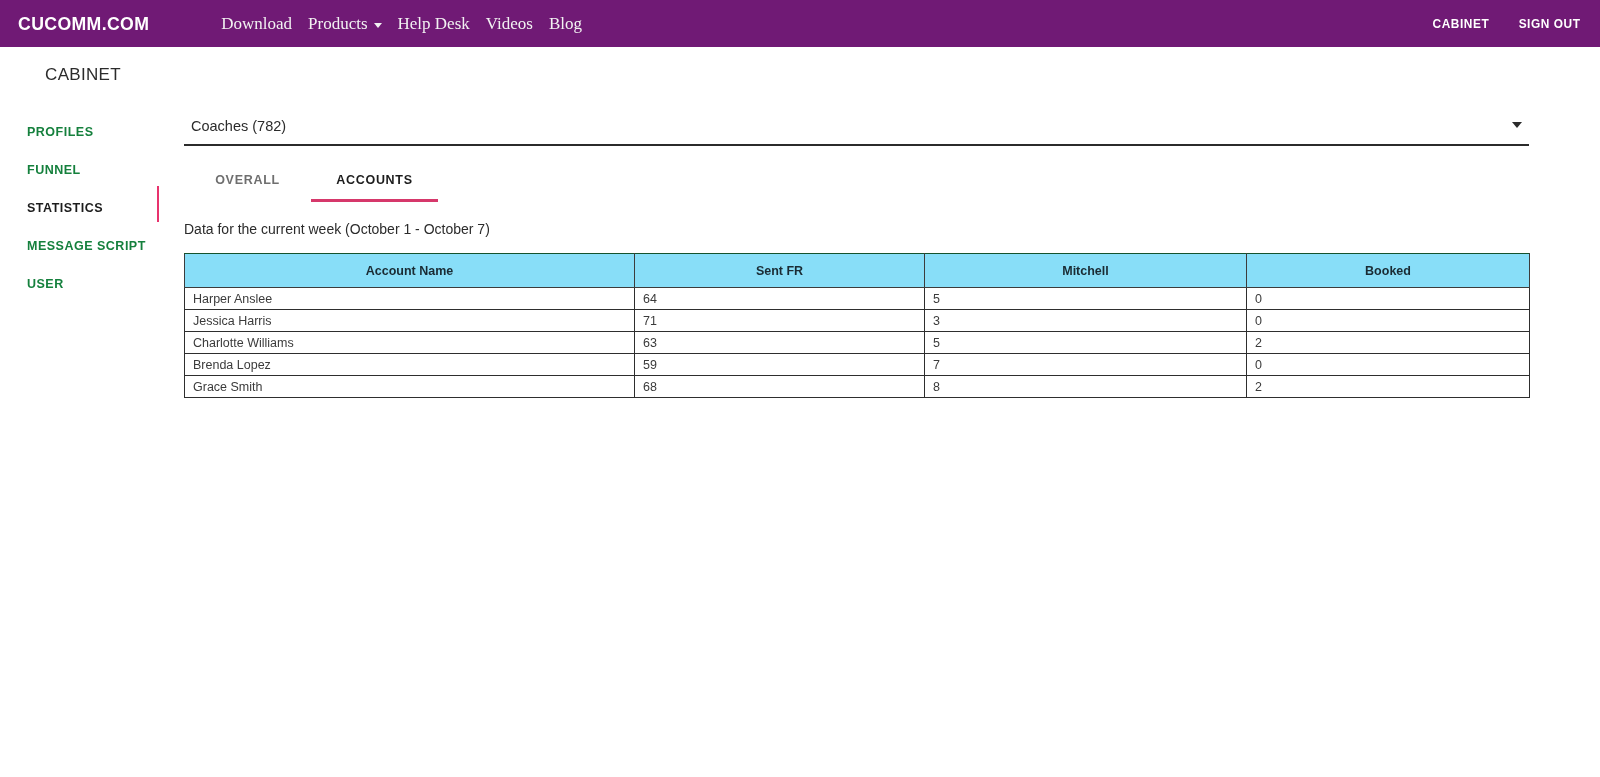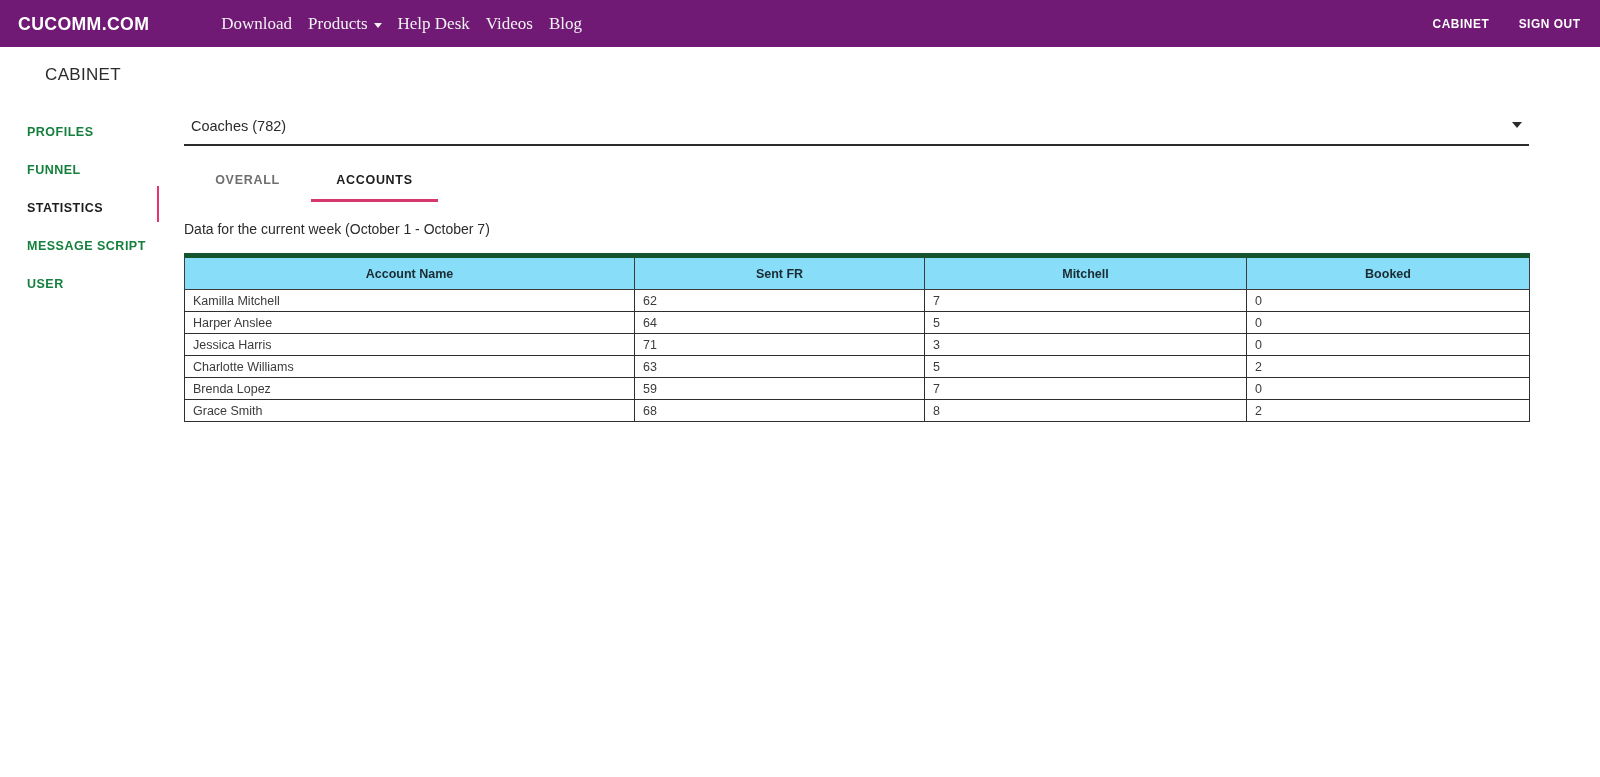--- a/index.html
+++ b/index.html
@@ -228,21 +228,21 @@
   }
 
   thead th {
     background: #88def8;
     color: #1a2b33;
     font-size: 12.5px;
     font-weight: bold;
     height: 34px;
     text-align: center;
     border-right: 1px solid #3c3c3c;
-    border-top: 5px solid #14532d;
+    border-top: 1px solid #14532d;
     border-bottom: 1px solid #3c3c3c;
   }
 
   thead th:first-child { border-left: 1px solid #3c3c3c; }
   thead th:last-child  { border-right: 1px solid #3c3c3c; }
 
   tbody td {
     height: 22px;
     font-size: 12.5px;
     color: #3b3b3b;
@@ -340,26 +340,20 @@
         <thead>
           <tr id="head-row">
               <th>Account Name</th>
               <th>Sent FR</th>
               <th>Mitchell</th>
               <th>Booked</th>
             </tr>
         </thead>
         <tbody id="body-rows">
             <tr>
-              <td>Kamilla Mitchell</td>
-              <td>62</td>
-              <td>7</td>
-              <td>0</td>
-            </tr>
-            <tr>
               <td>Harper Anslee</td>
               <td>64</td>
               <td>5</td>
               <td>0</td>
             </tr>
             <tr>
               <td>Jessica Harris</td>
               <td>71</td>
               <td>3</td>
               <td>0</td>

